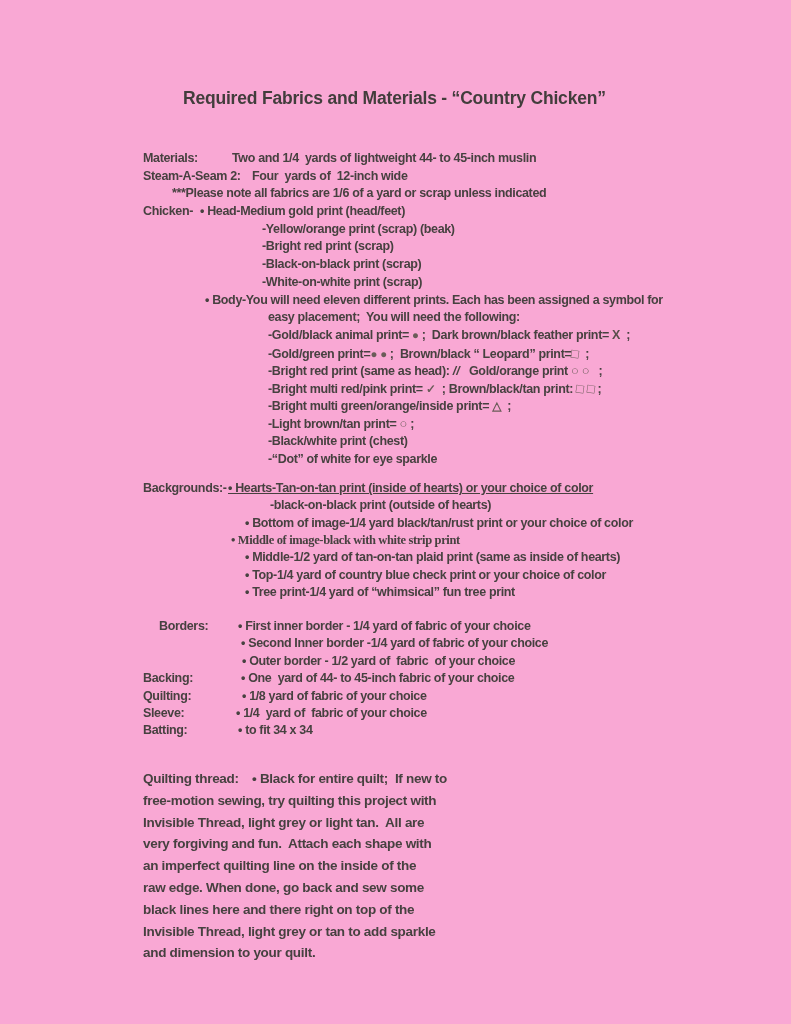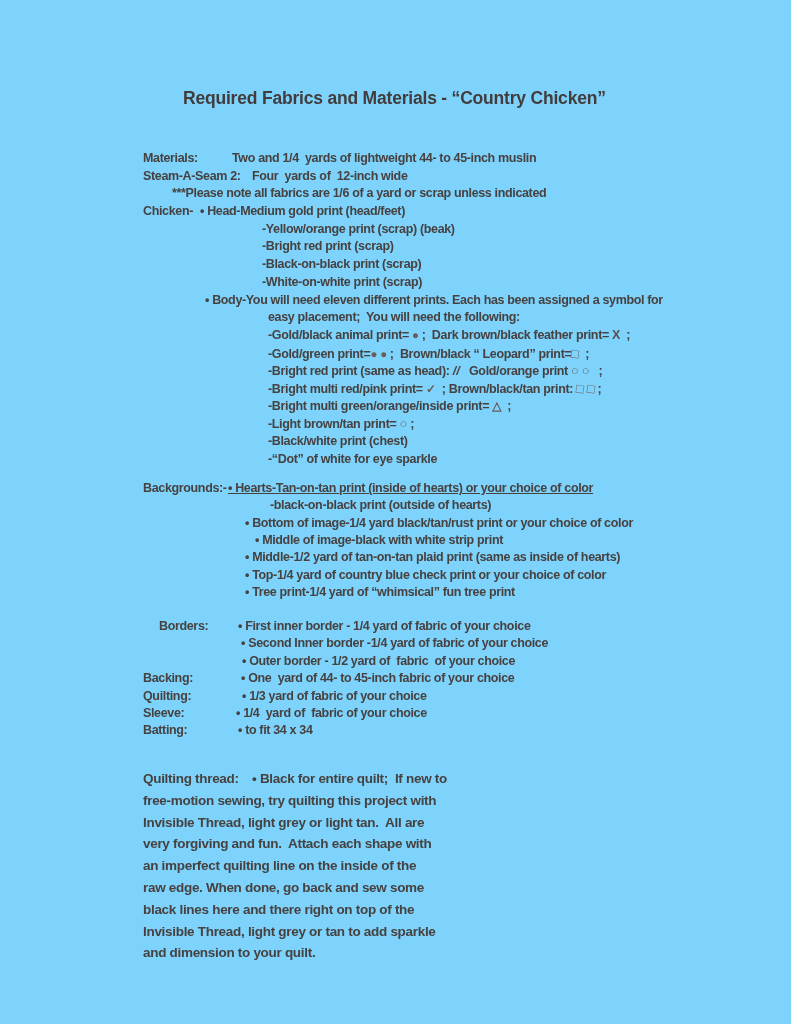--- a/index.html
+++ b/index.html
@@ -1,18 +1,18 @@
 <!DOCTYPE html>
 <html><head>
 <meta charset="utf-8">
 <style>
   html,body { margin:0; padding:0; background:#e8e8e8; }
   .page {
     position:relative; width:791px; height:1024px; margin:0 auto;
-    background:#7dd3fc; overflow:hidden;
+    background:#f9a8d4; overflow:hidden;
     font-family:"Liberation Sans", sans-serif; font-weight:bold;
     color:#474140;
   }
   .title-line {
     position:absolute; font-size:17.5px; letter-spacing:-0.2px;
     white-space:pre; color:#423d3c;
   }
   #title1 { left:183px; top:88px; }
   #title2 { left:207px; top:116px; }
 
@@ -109,21 +109,21 @@
         <span class="item" style="left: 0px;"><span>Backgrounds:-</span></span>
         <span class="item" style="left: 85px; text-decoration: underline;"><span>• Hearts-Tan-on-tan print (inside of hearts) or your choice of color</span></span>
       </div>
       <div class="line">
         <span class="item" style="left: 127px;"><span>-black-on-black print (outside of hearts)</span></span>
       </div>
       <div class="line">
         <span class="item" style="left: 102px;"><span>• Bottom of image-1/4 yard black/tan/rust print or your choice of color</span></span>
       </div>
       <div class="line">
-        <span class="item" style="left: 112px;"><span>• Middle of image-black with white strip print</span></span>
+        <span class="item" style="left: 88px; font-family: Liberation Serif, serif;"><span>• Middle of image-black with white strip print</span></span>
       </div>
       <div class="line">
         <span class="item" style="left: 102px;"><span>• Middle-1/2 yard of tan-on-tan plaid print (same as inside of hearts)</span></span>
       </div>
       <div class="line">
         <span class="item" style="left: 102px;"><span>• Top-1/4 yard of country blue check print or your choice of color</span></span>
       </div>
       <div class="line">
         <span class="item" style="left: 102px;"><span>• Tree print-1/4 yard of “whimsical” fun tree print</span></span>
       </div>
@@ -138,21 +138,21 @@
       </div>
       <div class="line">
         <span class="item" style="left: 99px;"><span>• Outer border - 1/2 yard of  fabric  of your choice</span></span>
       </div>
       <div class="line">
         <span class="item" style="left: 0px;"><span>Backing:</span></span>
         <span class="item" style="left: 98px;"><span>• One  yard of 44- to 45-inch fabric of your choice</span></span>
       </div>
       <div class="line">
         <span class="item" style="left: 0px;"><span>Quilting:</span></span>
-        <span class="item" style="left: 99px;"><span>• 1/3 yard of fabric of your choice</span></span>
+        <span class="item" style="left: 99px;"><span>• 1/8 yard of fabric of your choice</span></span>
       </div>
       <div class="line">
         <span class="item" style="left: 0px;"><span>Sleeve:</span></span>
         <span class="item" style="left: 93px;"><span>• 1/4  yard of  fabric of your choice</span></span>
       </div>
       <div class="line">
         <span class="item" style="left: 0px;"><span>Batting:</span></span>
         <span class="item" style="left: 95px;"><span>• to fit 34 x 34</span></span>
       </div>
     </div>

